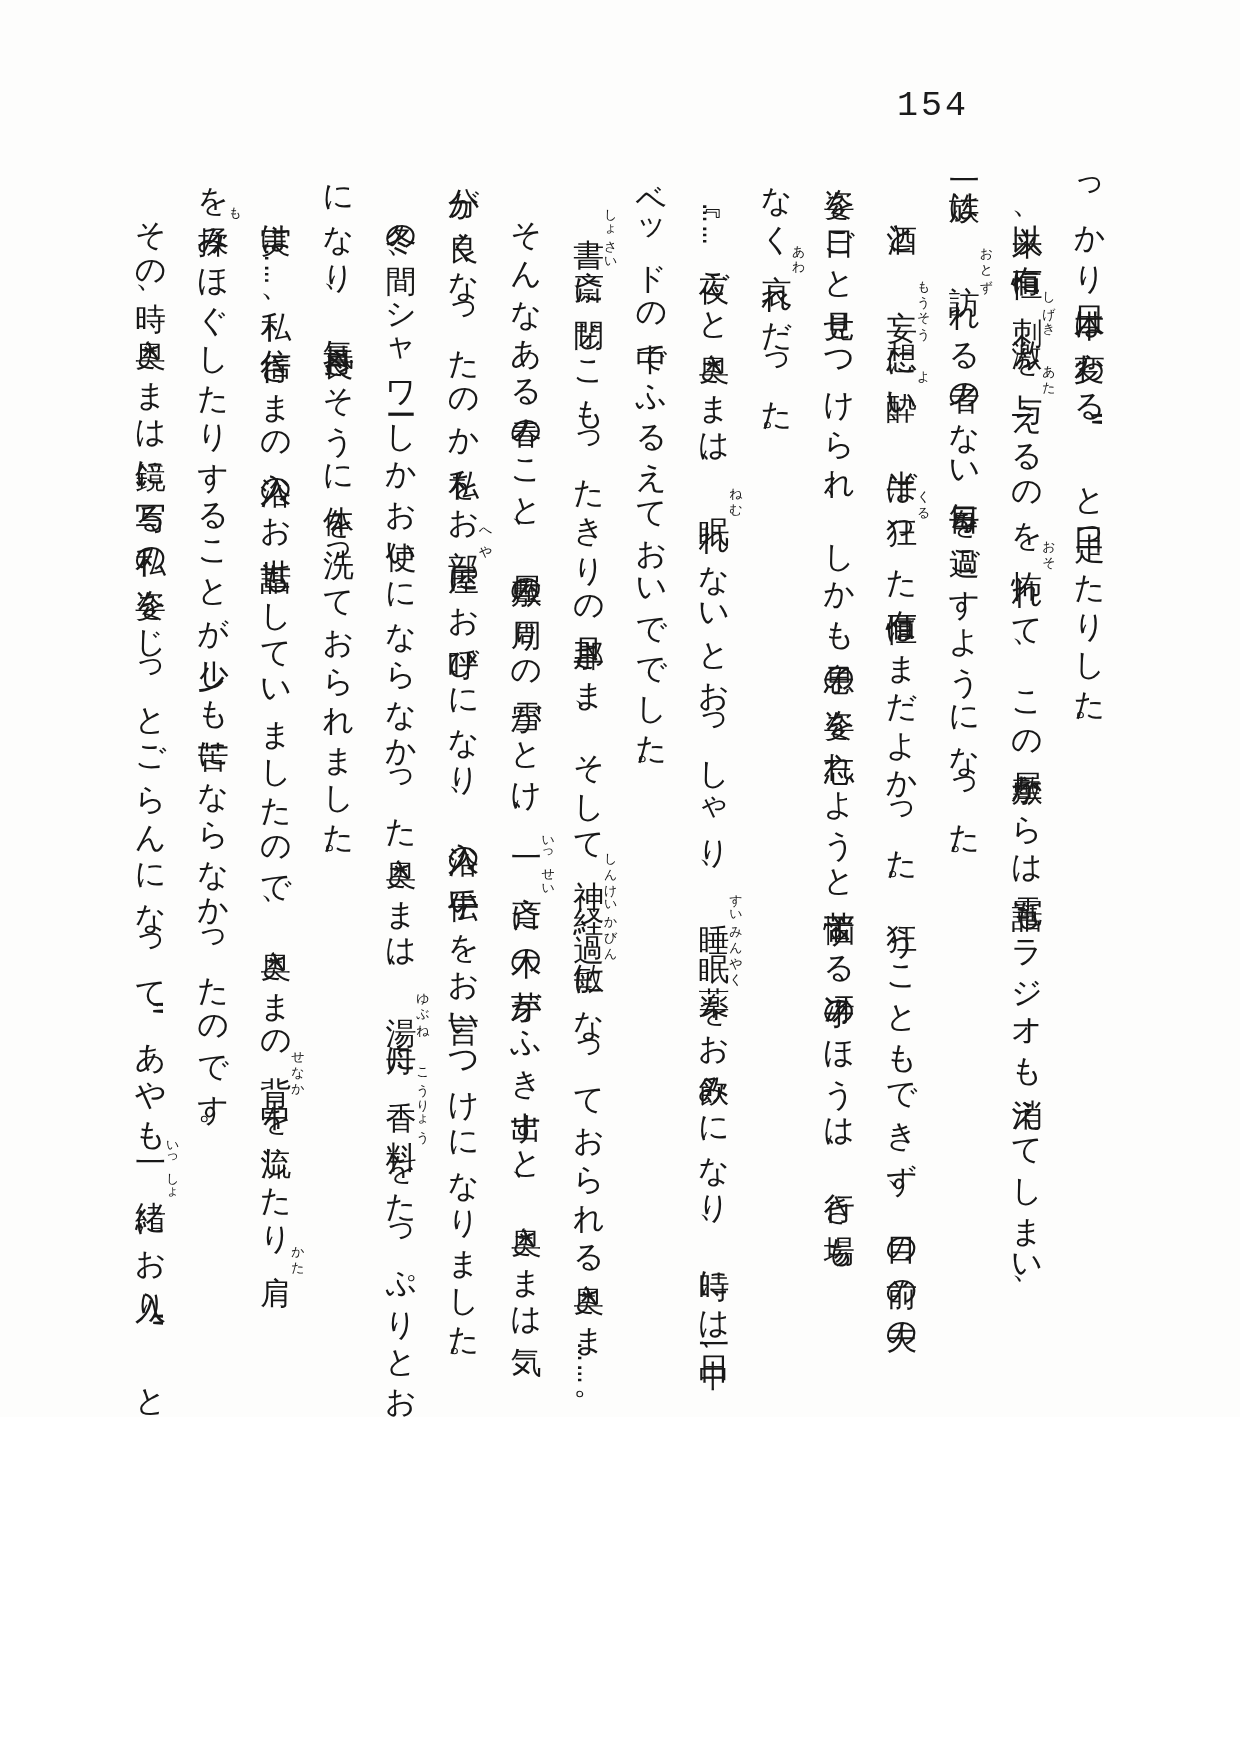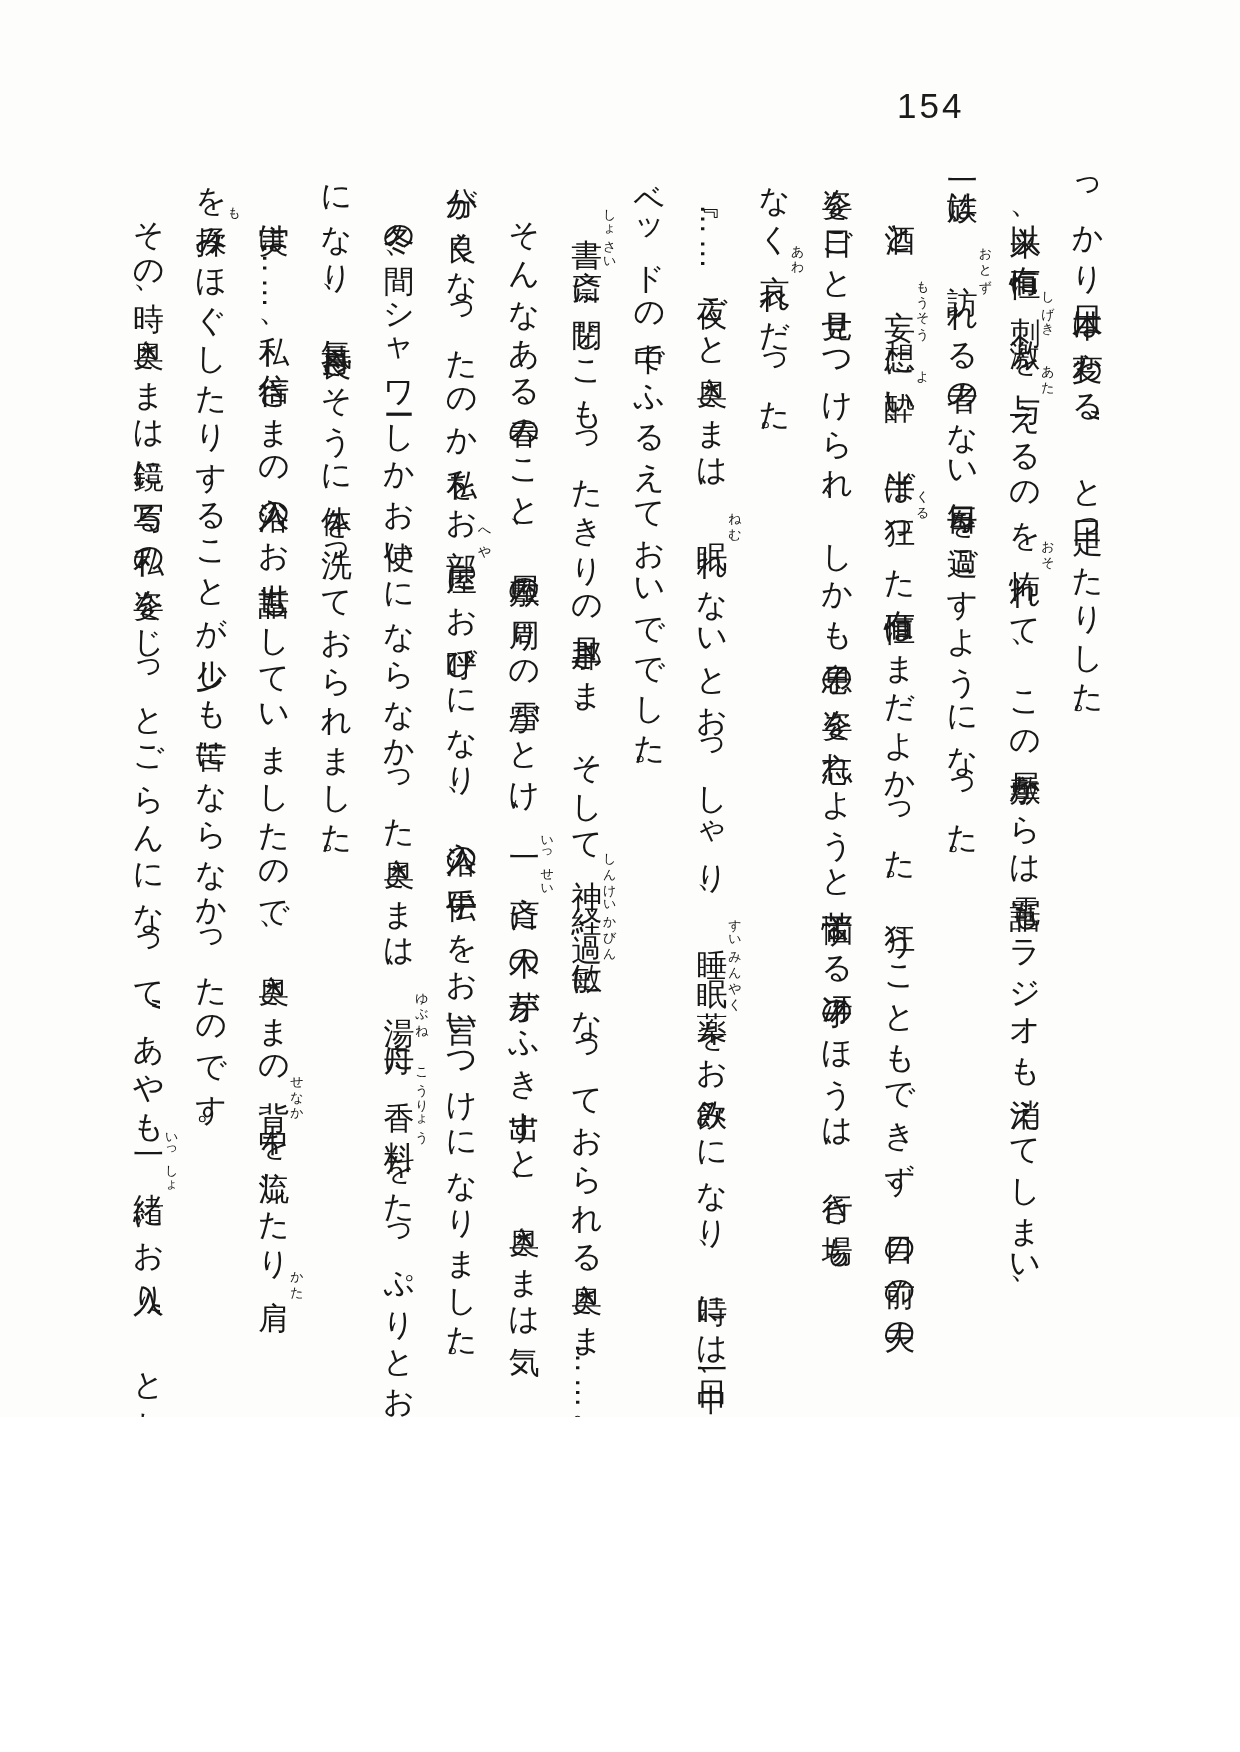--- a/index.html
+++ b/index.html
@@ -5,21 +5,21 @@
   html, body {
     margin: 0;
     padding: 0;
   }
   .page {
     position: relative;
     width: 1240px;
     height: 1417px;
     background: #fdfdfc;
     color: #181818;
-    font-family: Liberation Sans, sans-serif;
+    font-family: Liberation Mono, monospace;
     overflow: hidden;
   }
   .page-number {
     position: absolute;
     top: 86px;
     left: 897px;
     font-size: 35px;
     letter-spacing: 3px;
     color: #1b1b1b;
   }

